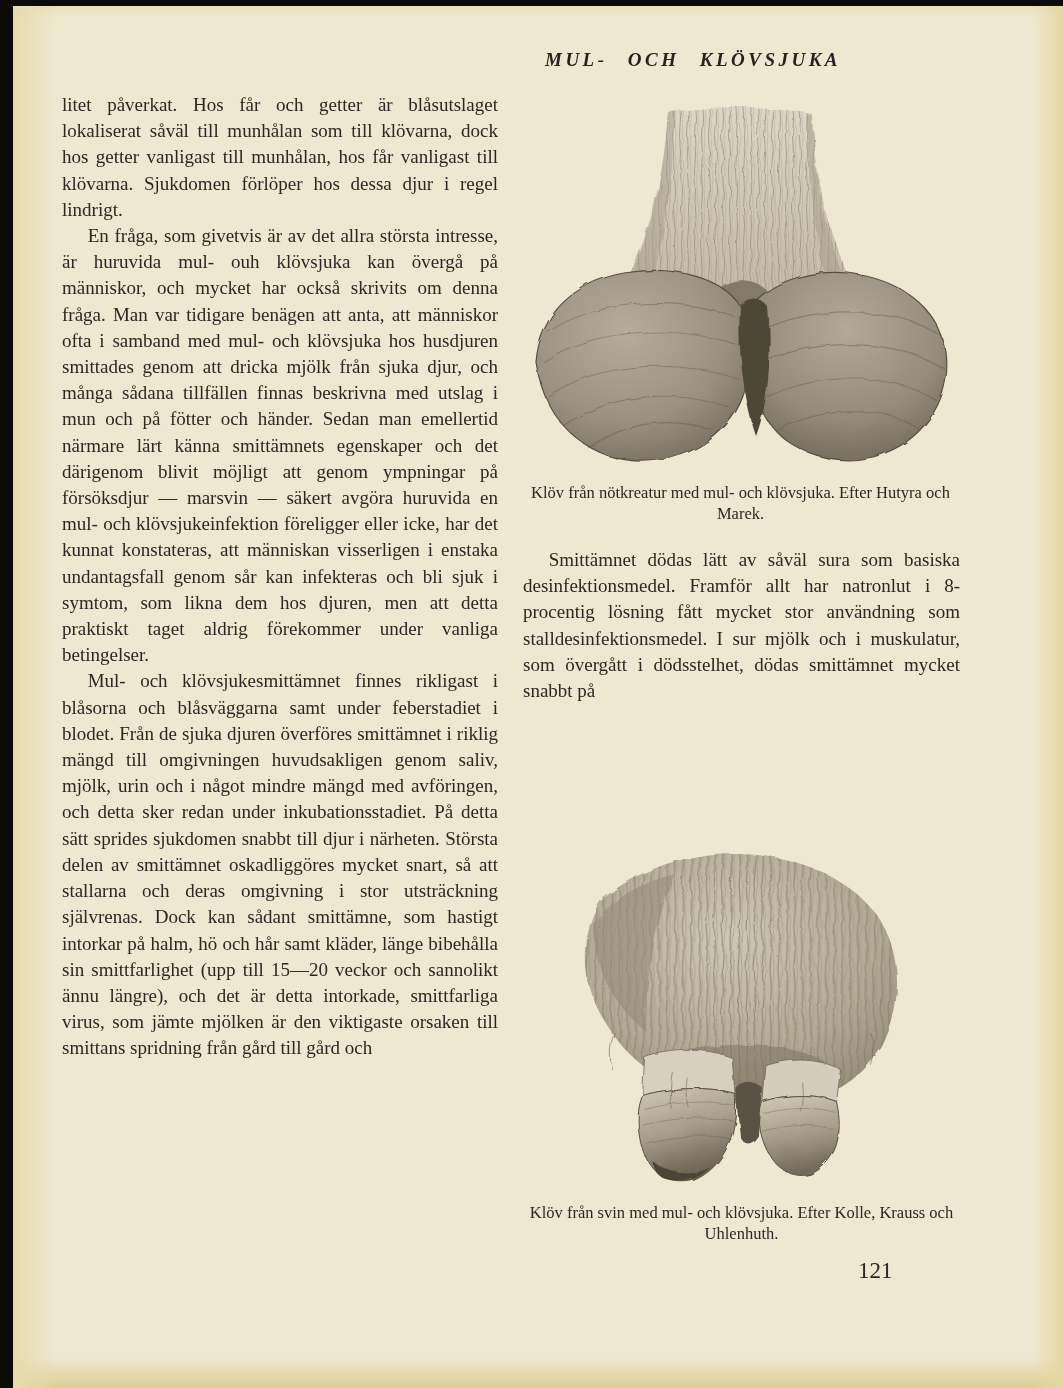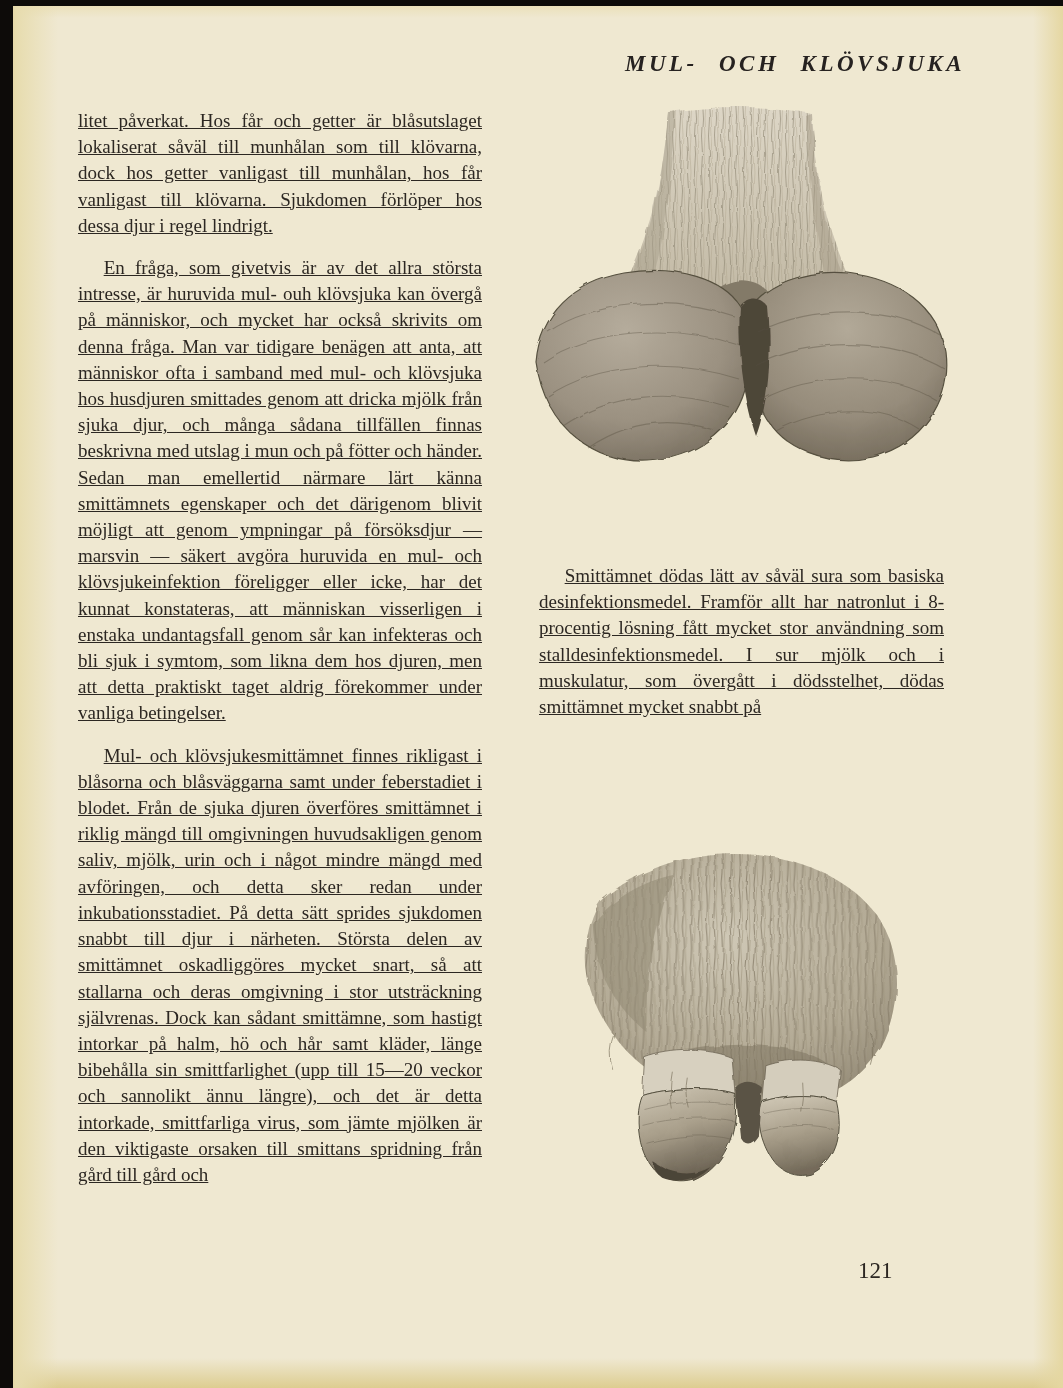--- a/index.html
+++ b/index.html
@@ -16,31 +16,30 @@
       linear-gradient(0deg,#ddcd90 0px,rgba(239,232,209,0) 30px),
       linear-gradient(180deg,#e8dcae 0px,rgba(239,232,209,0) 18px),
       #efe8d1;
     color:#2c2722;
   }
   .edge-top{position:absolute;top:0;left:0;width:100%;height:6px;background:#0d0b09;}
   .edge-left{position:absolute;top:0;left:0;width:13px;height:100%;background:#0d0b09;}
 
   .running-header{
     position:absolute;top:36px;left:545px;width:420px;
-    text-align:right;
-    font-style:italic;font-weight:700;font-size:23px;
+    text-align:left;
+    font-style:italic;font-weight:700;font-size:19px;
     letter-spacing:3.5px;word-spacing:12px;
     color:#262220;white-space:nowrap;
   }
 
   .body-text p{
-    margin:16px;text-align:justify;
+    margin:0;text-align:justify;
     font-size:19px;line-height:26.2px;
     color:#2c2722;
-    text-decoration:underline;
   }
   .body-text p.indent{text-indent:1.35em;}
 
   .left-col{position:absolute;top:92px;left:62px;width:436px;}
   .right-text{position:absolute;top:547px;left:523px;width:437px;}
 
   .figure-block{position:absolute;margin:0;}
   .figure-1{top:100px;left:518px;width:445px;}
   .figure-2{top:842px;left:523px;width:437px;}
   .figure-block svg{display:block;margin:0 auto;}
@@ -110,20 +109,21 @@
           <path d="M70,348 C108,322 150,316 196,330"></path>
         </g>
         <g stroke="#564e3f" stroke-width="1.1" fill="none" opacity="0.38">
           <path d="M240,232 C292,206 372,203 423,236"></path>
           <path d="M237,266 C292,238 372,236 427,269"></path>
           <path d="M243,300 C296,272 372,271 419,301"></path>
           <path d="M257,330 C300,306 362,303 401,329"></path>
         </g>
       </g>
     </svg>
+    <figcaption>Klöv från nötkreatur med mul- och klövsjuka. Efter Hutyra och Marek.</figcaption>
   </figure>
 
   <div class="right-text body-text">
     <p class="indent">Smittämnet dödas lätt av såväl sura som basiska desinfektionsmedel. Framför allt har natronlut i 8-procentig lösning fått mycket stor användning som stalldesinfektionsmedel. I sur mjölk och i muskulatur, som övergått i dödsstelhet, dödas smittämnet mycket snabbt på</p>
   </div>
 
   <figure class="figure-block figure-2">
     <svg viewBox="0 0 380 350" width="378" height="350" aria-hidden="true">
       <defs>
         <radialGradient id="hairG2" cx="0.45" cy="0.35" r="0.8">
@@ -170,19 +170,20 @@
         </g>
         <g stroke="#7f7662" stroke-width="1" fill="none" opacity="0.7">
           <path d="M120,230 Q116,250 120,268"></path>
           <path d="M135,236 Q132,252 136,266"></path>
           <path d="M250,240 Q252,256 249,270"></path>
           <path d="M62,190 Q54,210 60,228"></path>
           <path d="M318,190 Q326,208 320,224"></path>
         </g>
       </g>
     </svg>
+    <figcaption>Klöv från svin med mul- och klövsjuka. Efter Kolle, Krauss och Uhlenhuth.</figcaption>
   </figure>
 
   <div class="page-number">121</div>
 
   <div class="edge-top"></div>
   <div class="edge-left"></div>
 </div>
 
 </body></html>

